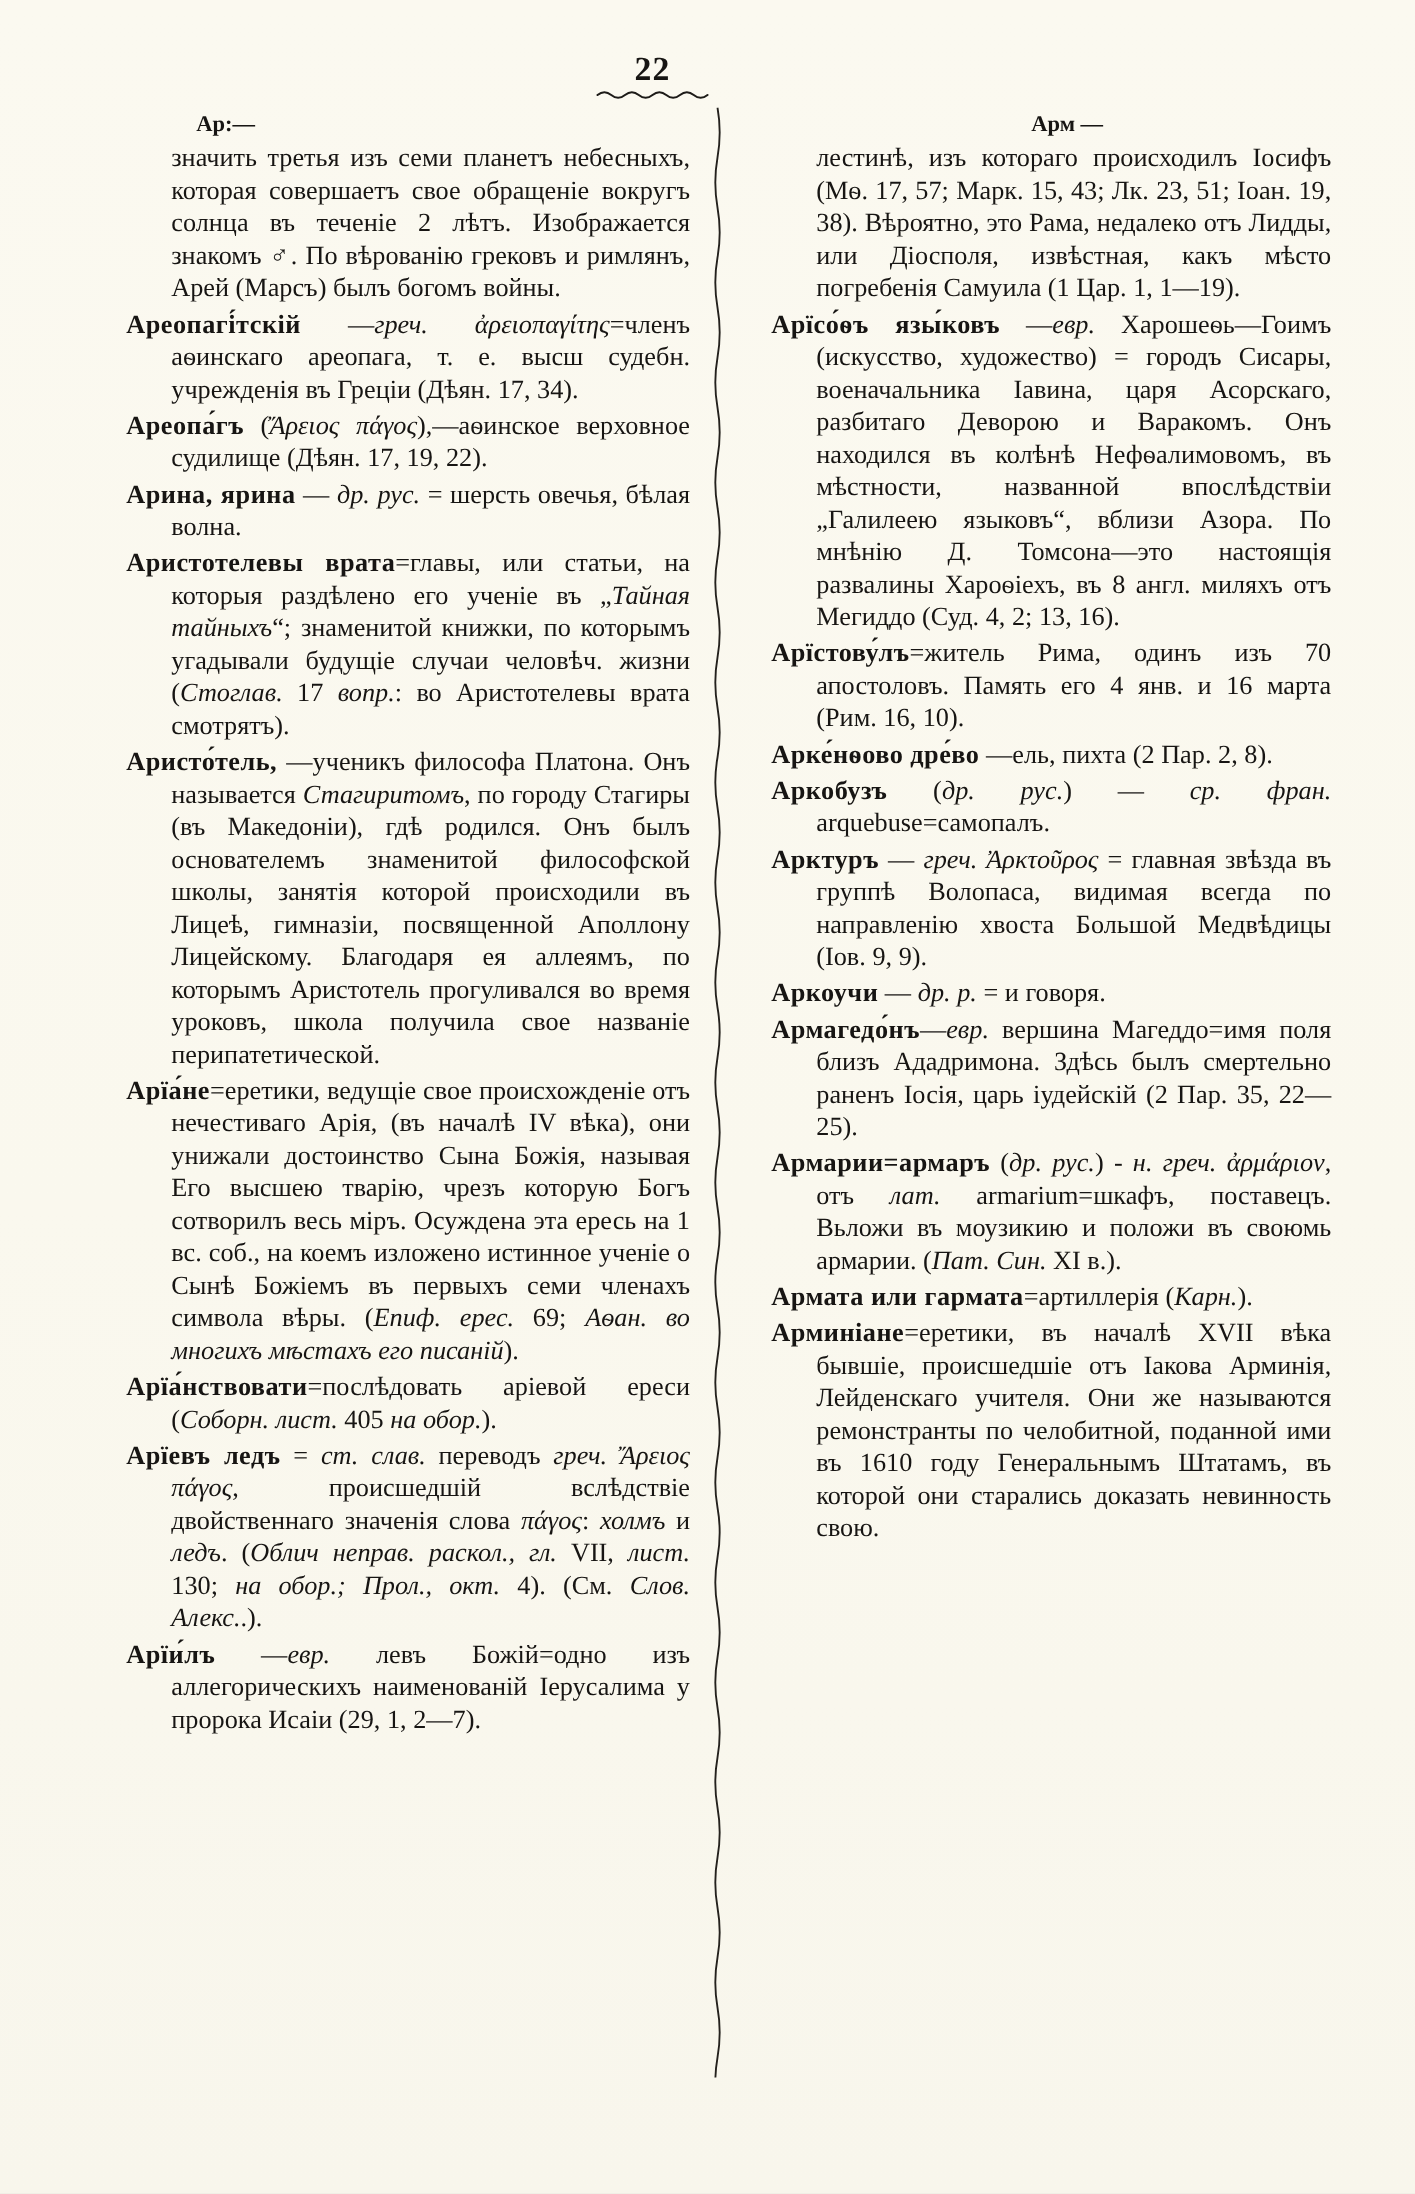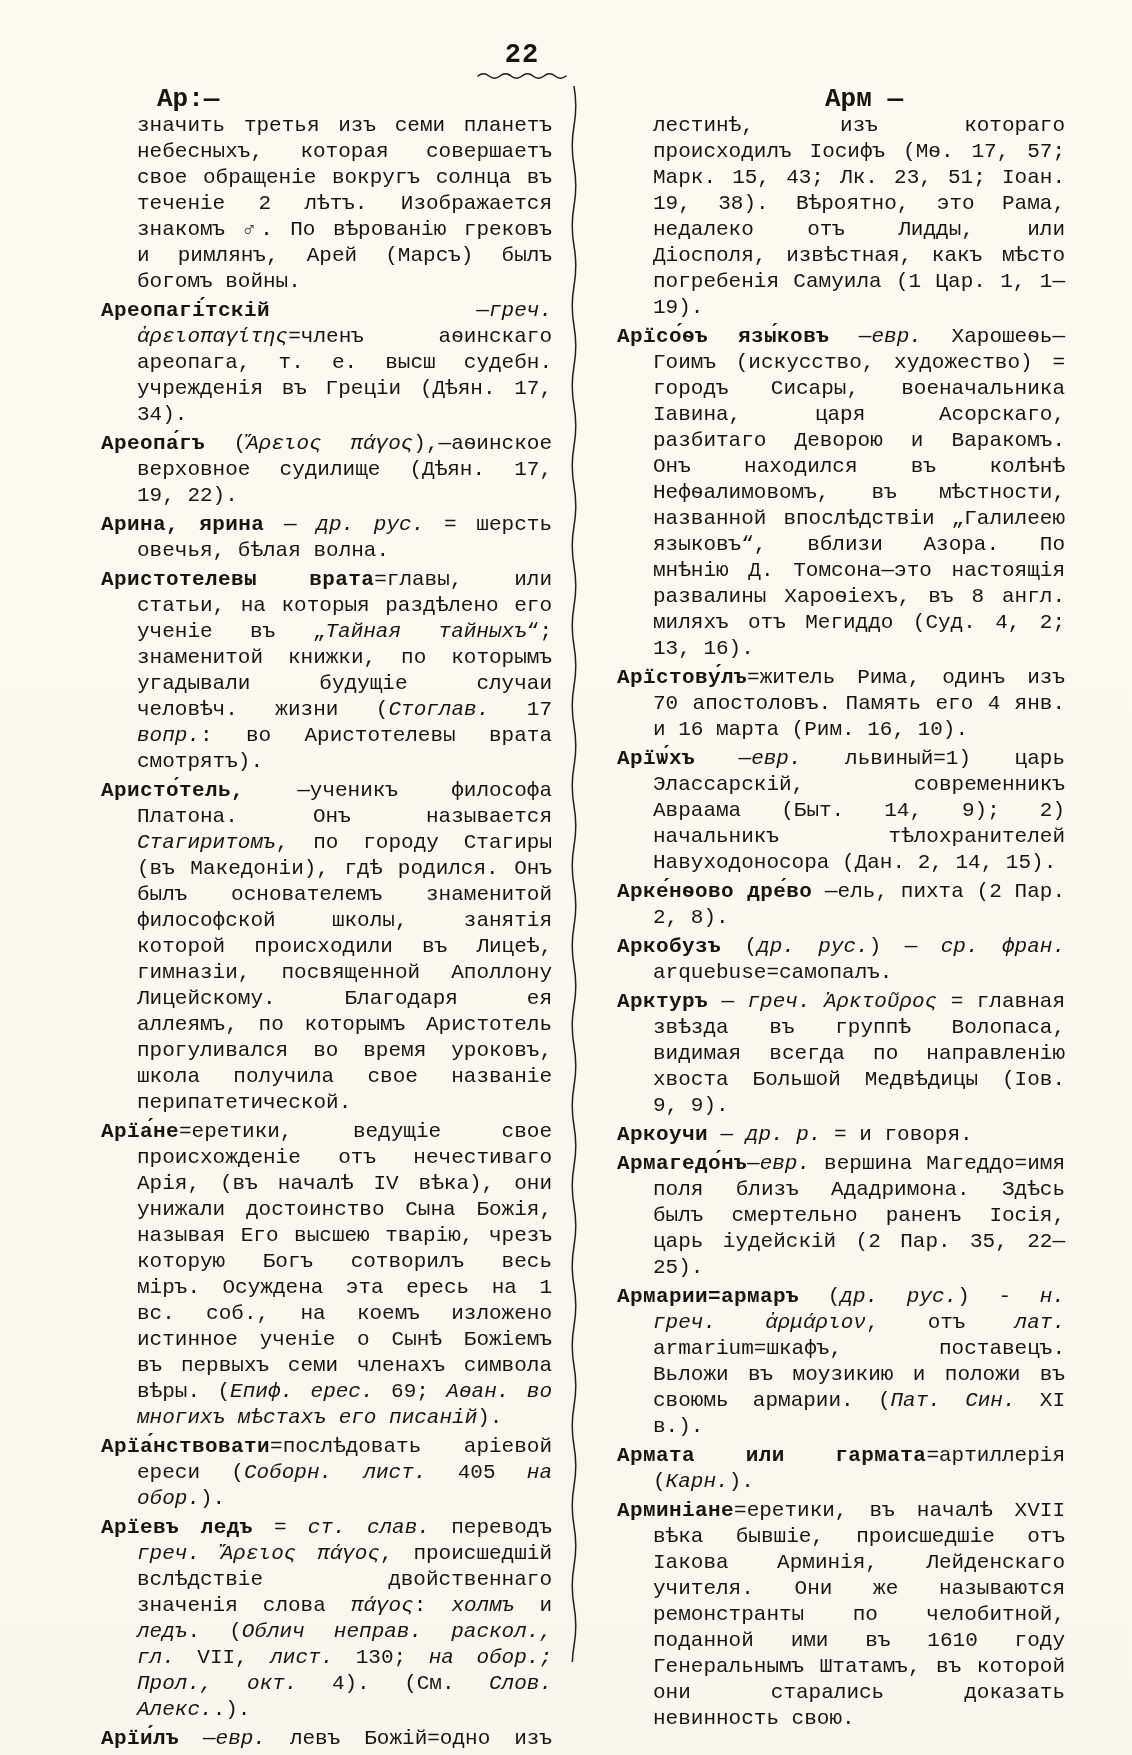--- a/index.html
+++ b/index.html
@@ -3,21 +3,21 @@
 <meta charset="utf-8">
 <style>
   html, body { margin: 0; padding: 0; background: #e8e6de; }
   .page {
     position: relative;
     width: 1132px;
     height: 1755px;
     margin: 0 auto;
     background: linear-gradient(180deg, #fbf9f0 0%, #faf8ee 55%, #f8f6ec 100%);
     color: #171513;
-    font-family: Liberation Mono, monospace;
+    font-family: Liberation Serif, serif;
     overflow: hidden;
   }
   .pagehead {
     position: absolute;
     top: 40px;
     left: 452px;
     width: 140px;
     text-align: center;
   }
   .pageno {
@@ -36,21 +36,21 @@
     position: absolute;
     top: 86px;
     font-size: 21px;
     line-height: 26px;
     text-align: justify;
   }
   .col-left  { left: 85px;  width: 467px; }
   .col-right { left: 601px; width: 464px; }
   .runhead {
     font-weight: bold;
-    font-size: 26px;
+    font-size: 18px;
     line-height: 26px;
     margin: 0 0 1px 0;
     text-align: left;
   }
   .runhead-left  { padding-left: 72px; }
   .runhead-right { padding-left: 224px; }
   .entry {
     margin: 0 0 3px 16px;
     padding-left: 36px;
     text-indent: -36px;
@@ -88,21 +88,20 @@
       <p class="entry"><span class="hw">Арїа́нствовати</span><span>=послѣдовать аріевой ереси (</span><span class="it">Соборн. лист.</span><span> 405 </span><span class="it">на обор.</span><span>).</span></p>
       <p class="entry"><span class="hw">Арїевъ ледъ</span><span> = </span><span class="it">ст. слав.</span><span> переводъ </span><span class="it">греч.</span><span> </span><span class="gk">Ἄρειος πάγος</span><span>, происшедшій вслѣдствіе двойственнаго значенія слова </span><span class="gk">πάγος</span><span>: </span><span class="it">холмъ</span><span> и </span><span class="it">ледъ</span><span>. (</span><span class="it">Облич неправ. раскол., гл.</span><span> VII, </span><span class="it">лист.</span><span> 130; </span><span class="it">на обор.; Прол., окт.</span><span> 4). (См. </span><span class="it">Слов. Алекс.</span><span>.).</span></p>
       <p class="entry"><span class="hw">Арїи́лъ</span><span> —</span><span class="it">евр.</span><span> левъ Божій=одно изъ аллегорическихъ наименованій Іерусалима у пророка Исаіи (29, 1, 2—7).</span></p>
     </div>
 
   <div class="col col-right">
     <div class="runhead runhead-right">Арм —</div>
   <p class="entry cont"><span>лестинѣ, изъ котораго происходилъ Іосифъ (Мѳ. 17, 57; Марк. 15, 43; Лк. 23, 51; Іоан. 19, 38). Вѣроятно, это Рама, недалеко отъ Лидды, или Діосполя, извѣстная, какъ мѣсто погребенія Самуила (1 Цар. 1, 1—19).</span></p>
       <p class="entry"><span class="hw">Арїсо́ѳъ язы́ковъ</span><span> —</span><span class="it">евр.</span><span> Харошеѳь—Гоимъ (искусство, художество) = городъ Сисары, военачальника Іавина, царя Асорскаго, разбитаго Деворою и Варакомъ. Онъ находился въ колѣнѣ Нефѳалимовомъ, въ мѣстности, названной впослѣдствіи „Галилеею языковъ“, вблизи Азора. По мнѣнію Д. Томсона—это настоящія развалины Хароѳіехъ, въ 8 англ. миляхъ отъ Мегиддо (Суд. 4, 2; 13, 16).</span></p>
       <p class="entry"><span class="hw">Арїстову́лъ</span><span>=житель Рима, одинъ изъ 70 апостоловъ. Память его 4 янв. и 16 марта (Рим. 16, 10).</span></p>
-      <p class="entry"><span class="hw">Арїѡ́хъ</span><span> —</span><span class="it">евр.</span><span> львиный=1) царь Элассарскій, современникъ Авраама (Быт. 14, 9); 2) начальникъ тѣлохранителей Навуходоносора (Дан. 2, 14, 15).</span></p>
       <p class="entry"><span class="hw">Арке́нѳово дре́во</span><span> —ель, пихта (2 Пар. 2, 8).</span></p>
       <p class="entry"><span class="hw">Аркобузъ</span><span> (</span><span class="it">др. рус.</span><span>) — </span><span class="it">ср. фран.</span><span> arquebuse=самопалъ.</span></p>
       <p class="entry"><span class="hw">Арктуръ</span><span> — </span><span class="it">греч.</span><span> </span><span class="gk">Ἀρκτοῦρος</span><span> = главная звѣзда въ группѣ Волопаса, видимая всегда по направленію хвоста Большой Медвѣдицы (Іов. 9, 9).</span></p>
       <p class="entry"><span class="hw">Аркоучи</span><span> — </span><span class="it">др. р.</span><span> = и говоря.</span></p>
       <p class="entry"><span class="hw">Армагедо́нъ</span><span>—</span><span class="it">евр.</span><span> вершина Магеддо=имя поля близъ Ададримона. Здѣсь былъ смертельно раненъ Іосія, царь іудейскій (2 Пар. 35, 22—25).</span></p>
       <p class="entry"><span class="hw">Армарии=армаръ</span><span> (</span><span class="it">др. рус.</span><span>) - </span><span class="it">н. греч.</span><span> </span><span class="gk">ἀρμάριον</span><span>, отъ </span><span class="it">лат.</span><span> armarium=шкафъ, поставецъ. Вьложи въ моузикию и положи въ своюмь армарии. (</span><span class="it">Пат. Син.</span><span> XI в.).</span></p>
       <p class="entry"><span class="hw">Армата или гармата</span><span>=артиллерія (</span><span class="it">Карн.</span><span>).</span></p>
       <p class="entry"><span class="hw">Арминіане</span><span>=еретики, въ началѣ XVII вѣка бывшіе, происшедшіе отъ Іакова Арминія, Лейденскаго учителя. Они же называются ремонстранты по челобитной, поданной ими въ 1610 году Генеральнымъ Штатамъ, въ которой они старались доказать невинность свою.</span></p>
     </div>
 

